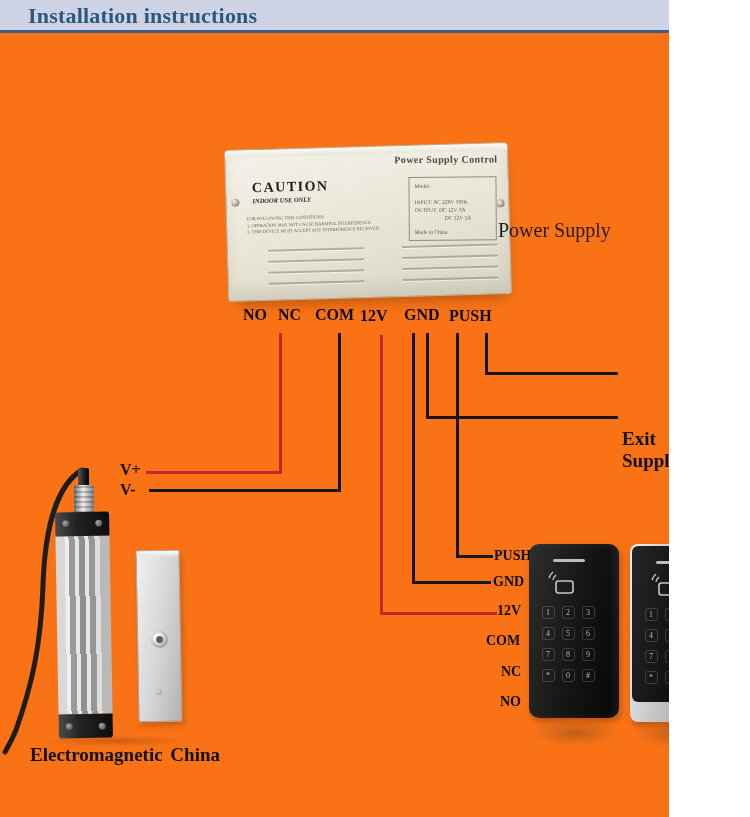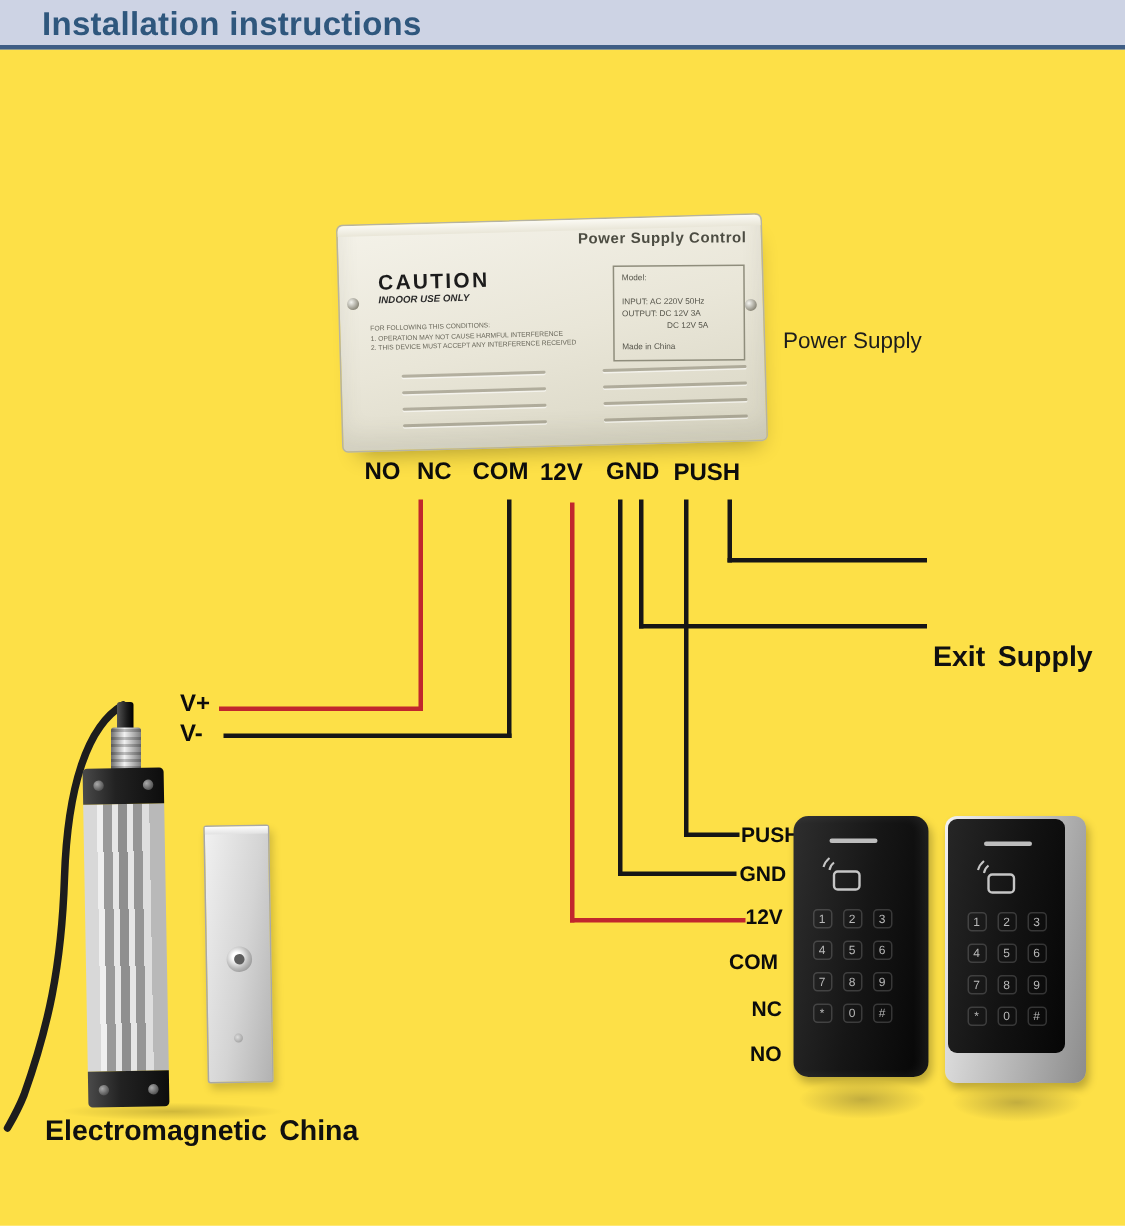--- a/index.html
+++ b/index.html
@@ -1,17 +1,17 @@
 <!DOCTYPE html>
 <html><head>
 <meta charset="utf-8">
 <style>
   * { margin:0; padding:0; box-sizing:border-box; }
   body { background:#ffffff; font-family:"Liberation Sans", sans-serif; }
-  .page { position:relative; width:750px; height:817px; background:#fde047; overflow:hidden; }
+  .page { position:relative; width:669px; height:817px; background:#f97316; overflow:hidden;font-family:Liberation Serif, serif; }
 
   
   .hdr { position:absolute; left:0; top:0; width:750px; height:33px;
          background:#cdd3e4; border-bottom:3px solid #3e5d85; }
   .hdr-title { position:absolute; left:28px; top:3px; font-size:22px; font-weight:600;
                color:#2f577d; letter-spacing:0.2px; }
 
   .big-title { position:absolute; left:0; top:72px; width:750px; text-align:center;
                font-size:21px; font-weight:700; color:#151515; word-spacing:4px; }
 
@@ -33,21 +33,21 @@
   .modelbox { position:absolute; right:12px; top:32px; width:88px; height:64px;
               border:1px solid #8f8d7c; transform:rotate(1.2deg); padding:4px 5px;
               font-size:5.5px; line-height:8px; color:#55544a; }
   .modelbox .mb-origin { margin-top:6px; }
   .screw { position:absolute; width:8px; height:8px; border-radius:50%;
            background:radial-gradient(circle at 35% 35%, #f4f4f0, #8d8a7c 70%, #6c6a5e); }
   .vents { position:absolute; top:100px; }
   .vents .slot { width:96px; height:2px; margin-bottom:9px;
                  background:rgba(95,90,70,.38); border-radius:1px;
                  box-shadow:0 1px 0 rgba(255,255,255,.6); }
-  .psu-label { position:absolute; left:522px; top:219px; font-size:15px; color:#1d1d1d; }
+  .psu-label { position:absolute; left:498px; top:219px; font-size:20px; color:#1d1d1d; }
 
   
   .term { position:absolute; font-size:16px; font-weight:800; color:#0c0c0c; }
   .pin  { position:absolute; font-size:14px; font-weight:800; color:#0c0c0c; }
   .vlab { position:absolute; font-size:16px; font-weight:800; color:#0c0c0c; }
 
   
   .wire { position:absolute; }
   .wv { width:3px; } .wh { height:3px; }
   .red { background:#c1272d; } .blk { background:#161616; }

